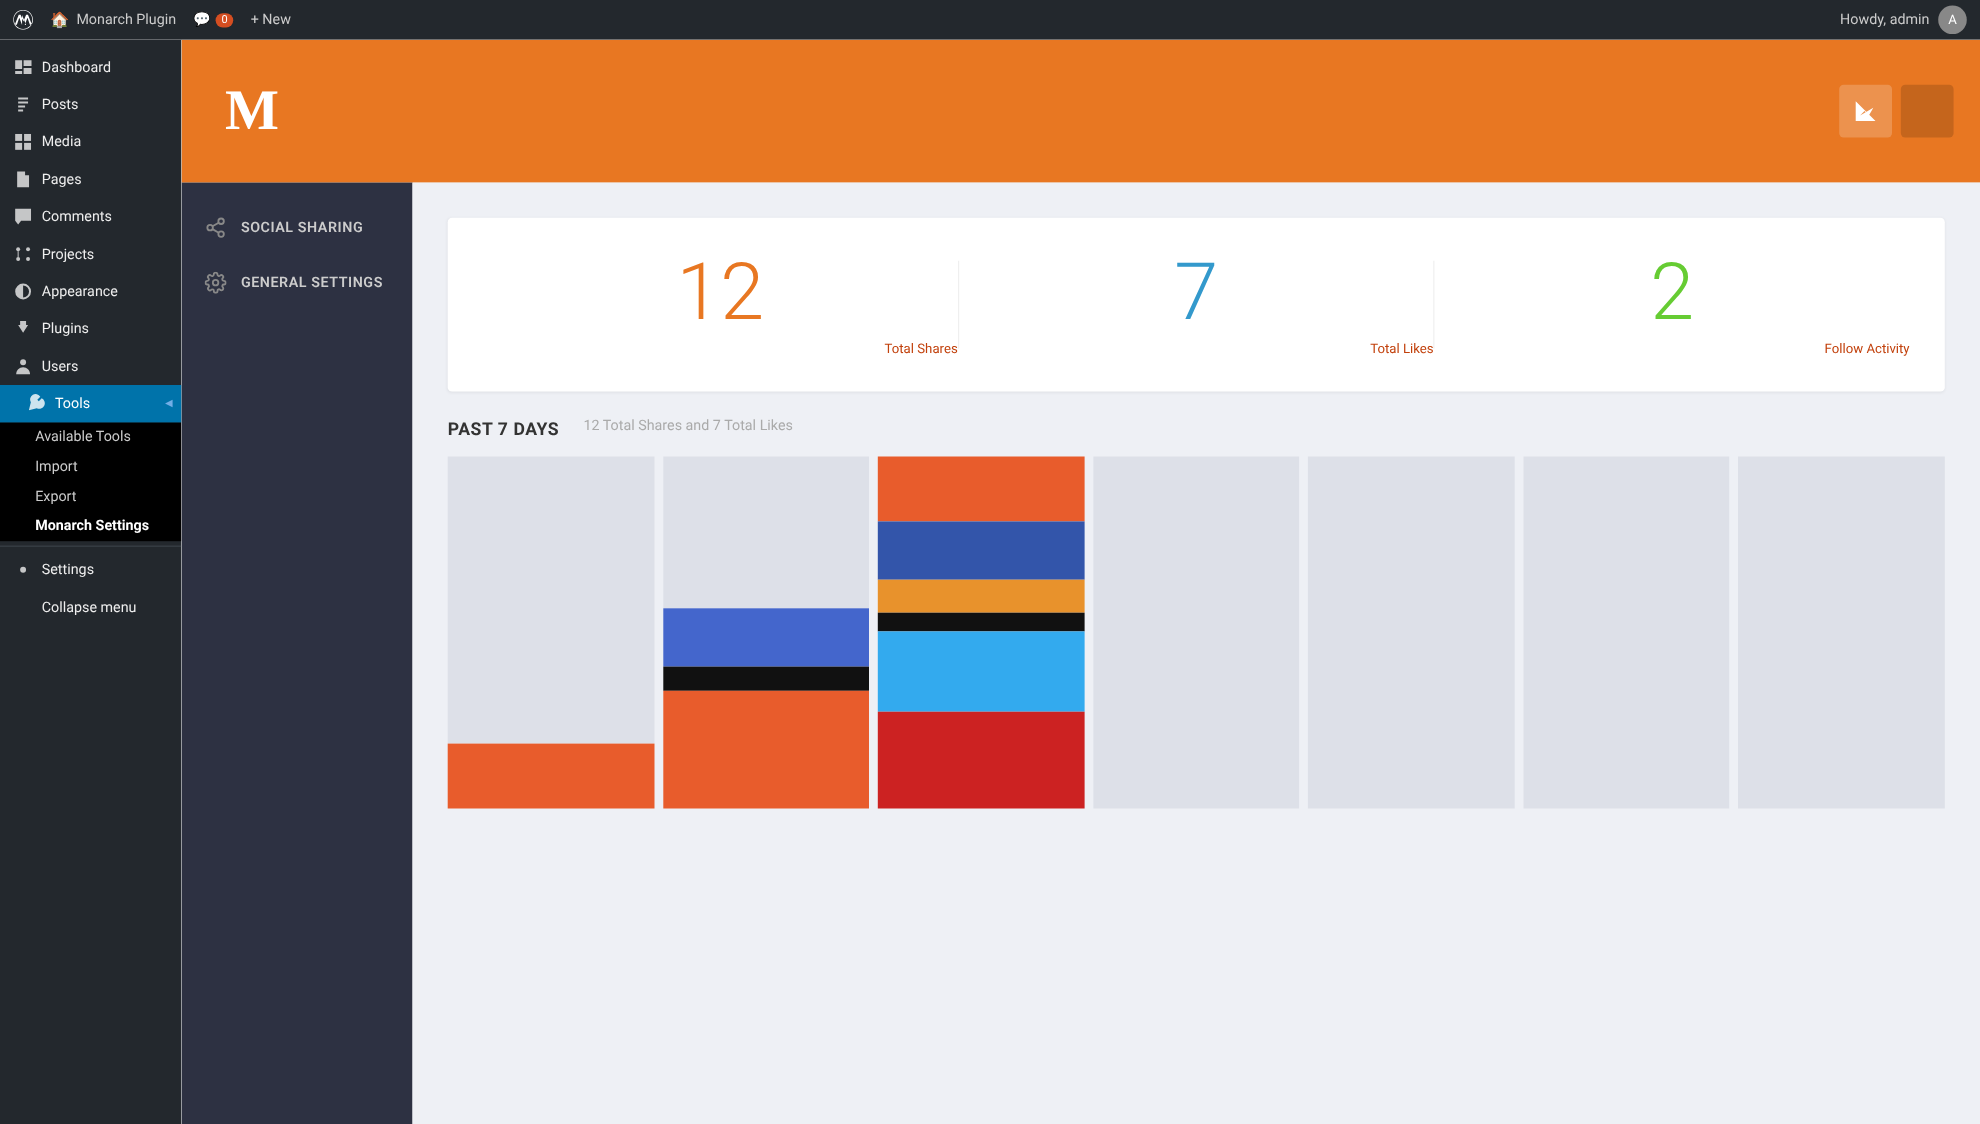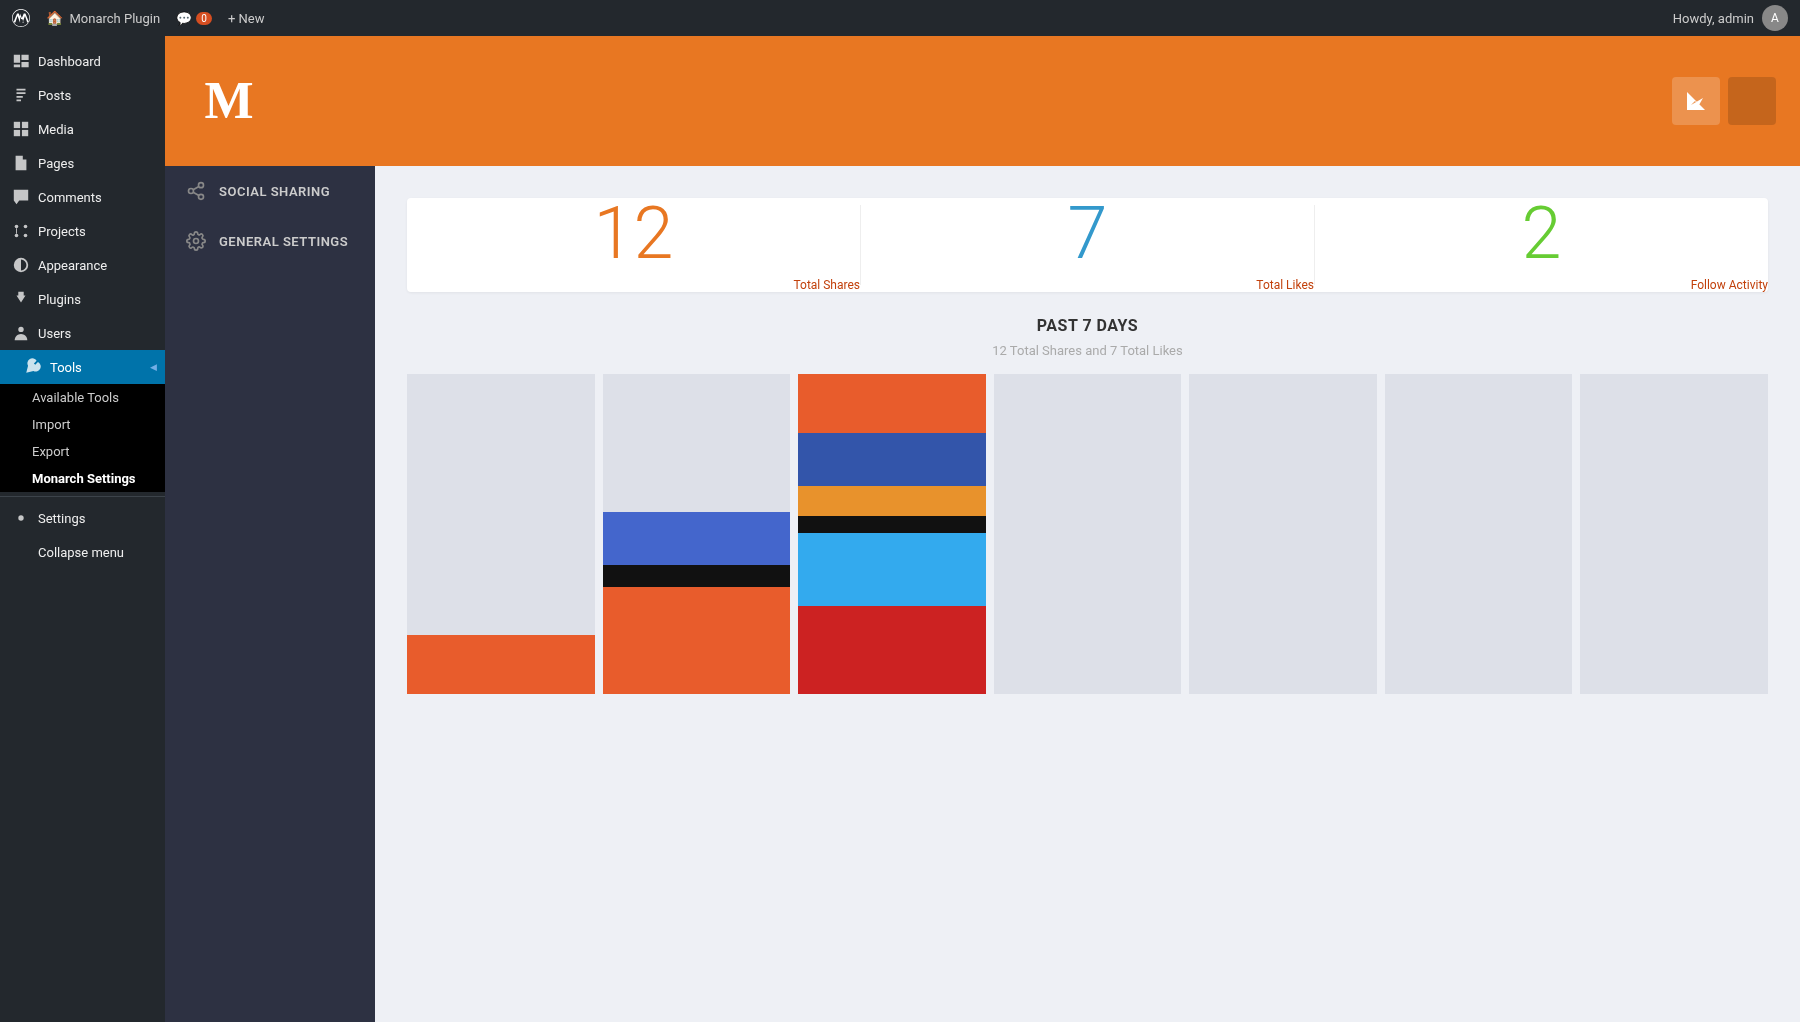--- a/index.html
+++ b/index.html
@@ -115,20 +115,21 @@
       color: #fff;
       font-size: 20px;
     }
     .monarch-header-icon.active { background: rgba(255,255,255,0.2); }
 
     
     #monarch-sidenav {
       width: 210px;
       background: #2d3142;
       flex-shrink: 0;
+      padding-top: 16px;
     }
     .monarch-nav-item {
       display: flex;
       align-items: center;
       gap: 12px;
       padding: 14px 20px;
       color: #ccc;
       font-size: 13px;
       font-weight: 600;
       text-transform: uppercase;
@@ -166,20 +167,21 @@
       letter-spacing: 1px;
       text-transform: uppercase;
       margin-bottom: 20px;
     }
     .stats-cards {
       background: #fff;
       border-radius: 4px;
       display: flex;
       align-items: center;
       justify-content: space-around;
+      padding: 32px;
       margin-bottom: 24px;
       box-shadow: 0 1px 3px rgba(0,0,0,0.06);
     }
     .stat-card {
       text-align: center;
       flex: 1;
     }
     .stat-number {
       font-size: 72px;
       font-weight: 300;
@@ -196,24 +198,23 @@
     }
     .stat-divider {
       width: 1px;
       height: 80px;
       background: #eee;
     }
 
     
     .section-header {
       display: flex;
-      align-items: center;
-      gap: 8px;
+      align-items: flex-start;
+      gap: 22px;
       margin-bottom: 16px;
-      flex-direction: column;
     }
     .section-title {
       font-size: 16px;
       font-weight: 700;
       color: #333;
       text-transform: uppercase;
       letter-spacing: 0.5px;
     }
     .section-subtitle {
       font-size: 13px;

